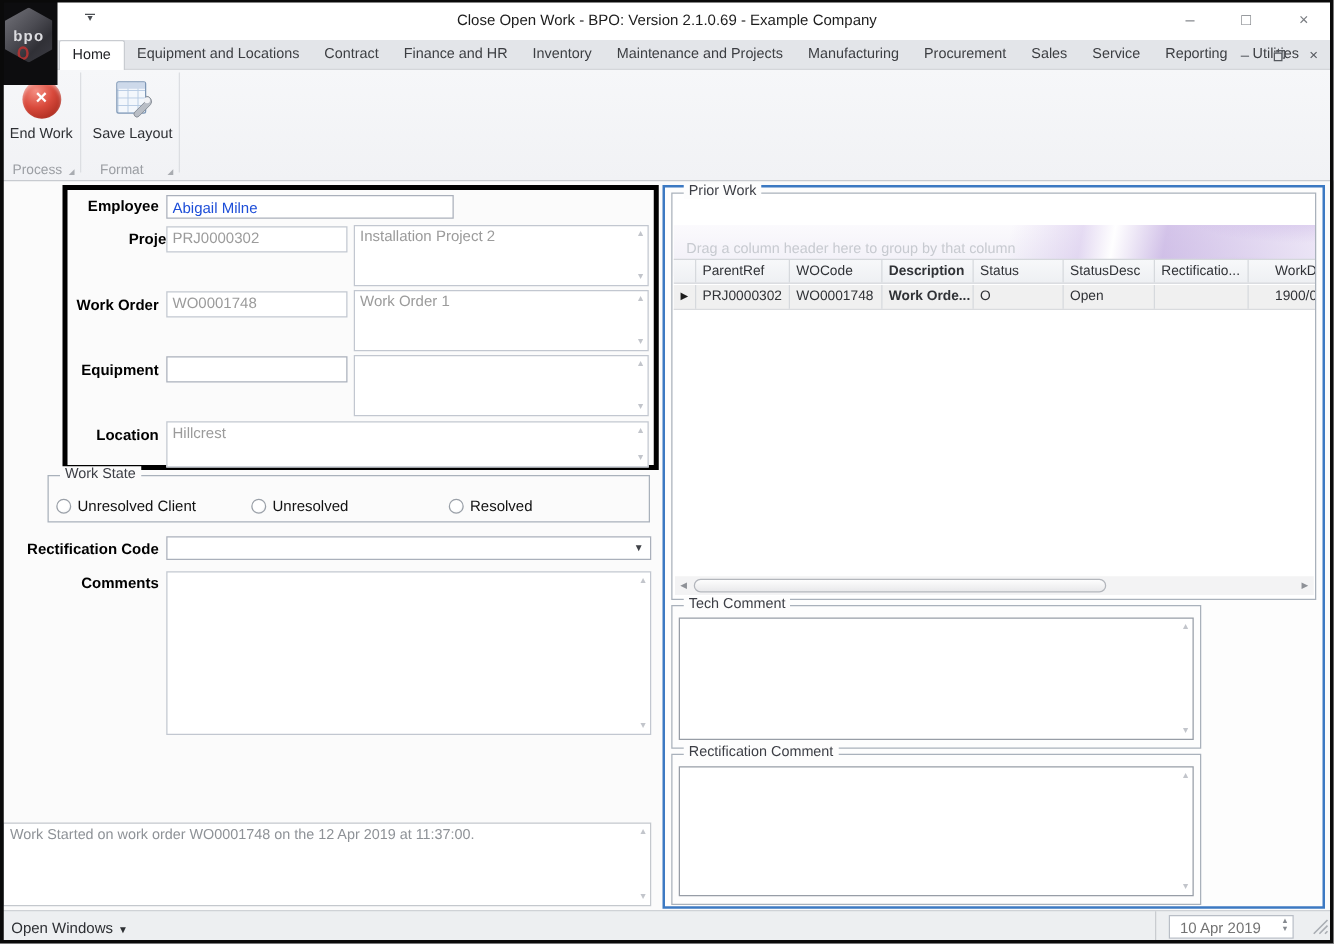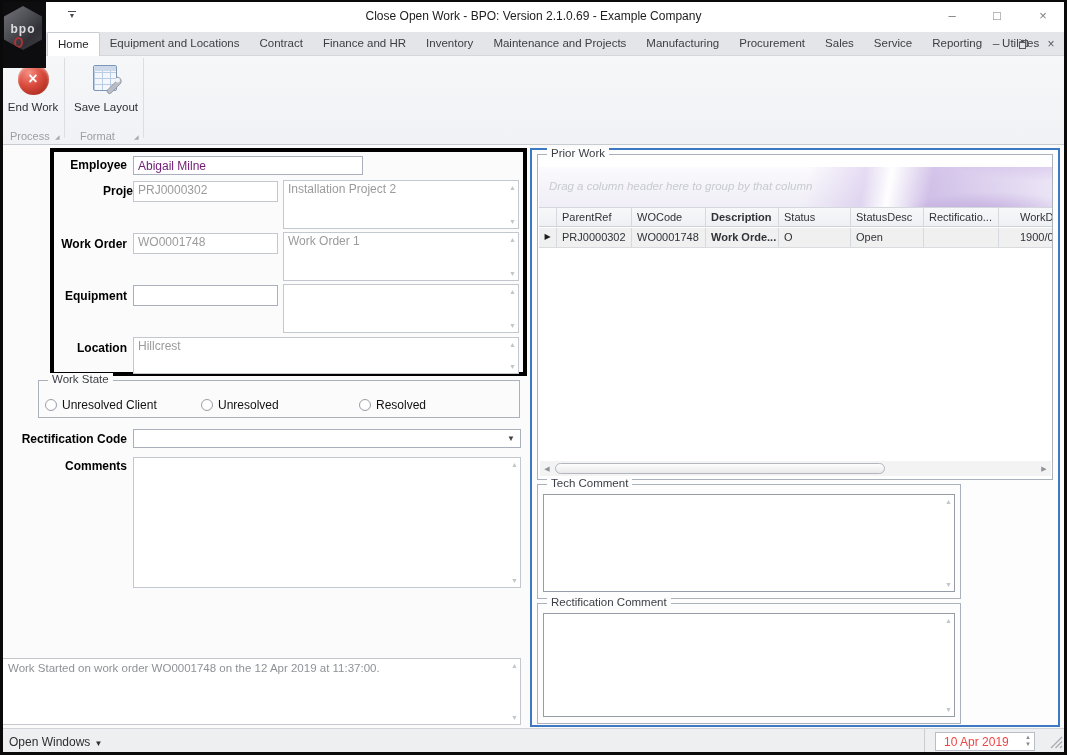--- a/index.html
+++ b/index.html
@@ -57,44 +57,44 @@
   .group-strip { position:absolute; left:0; top:74px; width:1067px; height:14px; }
   .group-name { position:absolute; font-size:11px; color:#9b9ea3; }
   .launcher { position:absolute; font-size:6px; color:#a9acb1; top:3px; }
 
   
   .lbl { position:absolute; font-size:12px; font-weight:bold; color:#000; text-align:right; white-space:nowrap; overflow:hidden; }
   .tbox { position:absolute; background:#fff; border:1px solid #c2c7d0; font-size:12px; color:#9b9b9b; padding:1px 4px; overflow:hidden; }
   .tbox.editable { color:#121212; border-color:#aab0bb; }
   .sarr { position:absolute; right:2px; font-size:7px; color:#c2c5cb; line-height:7px; }
   .sarr.up { top:3px; } .sarr.dn { bottom:3px; }
-  input.real { position:absolute; background:#fff; border:1px solid #aab0bb; font-size:12px; color:#701a75; padding:1px 4px; outline:none; }
+  input.real { position:absolute; background:#fff; border:1px solid #aab0bb; font-size:12px; color:#1d4ed8; padding:1px 4px; outline:none; }
 
   .groupbox { position:absolute; border:1px solid #a9b1bb; }
   .gb-label { position:absolute; top:-8px; left:9px; font-size:11.5px; color:#3c3e45; background:#fbfbfb; padding:0 4px; white-space:nowrap; }
 
   .radio { position:absolute; width:12px; height:12px; border-radius:50%; border:1px solid #9aa0a8;
     background:radial-gradient(circle at 40% 35%, #ffffff 55%, #e9ecef); }
   .radio-label { position:absolute; font-size:12px; color:#111; white-space:nowrap; }
 
   .combo { position:absolute; background:#fff; border:1px solid #aab0bb; }
   .combo .arrow { position:absolute; right:5px; top:4px; font-size:8px; color:#3f4247; }
 
   
   .right-panel { position:absolute; left:530px; top:148px; width:530px; height:579px;
     border:2px solid #3c79c2; background:#fdfdfd; }
   .right-panel .gb-label { background:#fdfdfd; }
   .pw-gb { position:absolute; left:5px; top:4px; width:516px; height:326px; border:1px solid #a9b1bb; background:#fff; }
-  .groupby-bar { position:absolute; left:1px; top:12px; width:513px; height:41px;
+  .groupby-bar { position:absolute; left:1px; top:25px; width:513px; height:41px;
     background:
       radial-gradient(140px 34px at 88% 115%, rgba(164,132,205,.50), transparent 65%),
       radial-gradient(170px 40px at 99% -25%, rgba(183,156,220,.45), transparent 62%),
       linear-gradient(100deg, rgba(0,0,0,0) 52%, rgba(196,172,228,.38) 63%, rgba(255,255,255,.95) 68%, rgba(173,142,214,.5) 76%, rgba(231,222,244,.65) 100%),
       linear-gradient(#fbfafd,#efedf6);
-    overflow:hidden;font-style:italic; }
+    overflow:hidden; }
   .drag-hint { position:absolute; left:10px; top:13px; font-size:11.5px; color:#c7cad0; white-space:nowrap; }
   .grid-hdr { position:absolute; left:1px; top:52px; width:513px; height:20px; display:flex;
     background:linear-gradient(#f7f8fa,#eef0f3); border-top:1px solid #d4d7db; border-bottom:1px solid #cfd2d7; }
   .grid-row { position:absolute; left:1px; top:73px; width:513px; height:20px; display:flex;
     background:#f0f0f0; border-bottom:1px solid #d9dbde; }
   .gc { border-right:1px solid #d6d9dd; font-size:11px; line-height:18px; padding:0 0 0 5px;
     white-space:nowrap; overflow:hidden; color:#303236; }
   .gc.c0 { width:18px; padding:0; flex:none; }
   .gc.c1 { width:75px; flex:none; } .gc.c2 { width:74px; flex:none; } .gc.c3 { width:73px; flex:none;font-weight:bold; }
   .gc.c4 { width:72px; flex:none; } .gc.c5 { width:73px; flex:none; } .gc.c6 { width:75px; flex:none; }
@@ -106,21 +106,21 @@
     border:1px solid #b3b6bc; border-radius:6px; }
   .cm-gb { position:absolute; left:5px; width:424px; border:1px solid #a9b1bb; background:#fdfdfd; }
   .cm-area { position:absolute; left:5px; top:9px; right:5px; bottom:6px; background:#fff; border:1px solid #979da6; }
 
   
   .bottombar { position:absolute; left:0; top:728px; width:1067px; height:27px; background:#edeff1; border-top:1px solid #cfd2d6; }
   .openwin { position:absolute; left:9px; top:6px; font-size:12px; color:#2d2f33; }
   .openwin .caret { font-size:8px; color:#2d2f33; margin-left:4px; }
   .bb-sep { position:absolute; left:924px; top:0; width:1px; height:24px; background:#c9ccd0; }
   .datebox { position:absolute; left:935px; top:3px; width:100px; height:19px; background:#fff; border:1px solid #b9bec6; }
-  .datebox .dval { position:absolute; left:8px; top:2px; font-size:12px; color:#ef4444; }
+  .datebox .dval { position:absolute; left:8px; top:2px; font-size:12px; color:#737373; }
   .spin { position:absolute; right:3px; top:1px; display:flex; flex-direction:column; line-height:7px; font-size:6px; color:#85898f; }
   .grip { position:absolute; right:4px; top:6px; }
 
   .status-note { position:absolute; left:2px; top:658px; width:519px; height:67px; background:#fff; border:1px solid #c4c8cd; }
   .status-note .msg { position:absolute; left:5px; top:3px; right:16px; font-size:11.5px; color:#8e9297; }
 
   .black-frame { position:absolute; left:50px; top:148px; width:477px; height:228px; border:4px solid #000; }
 </style>
 </head>
 <body>

